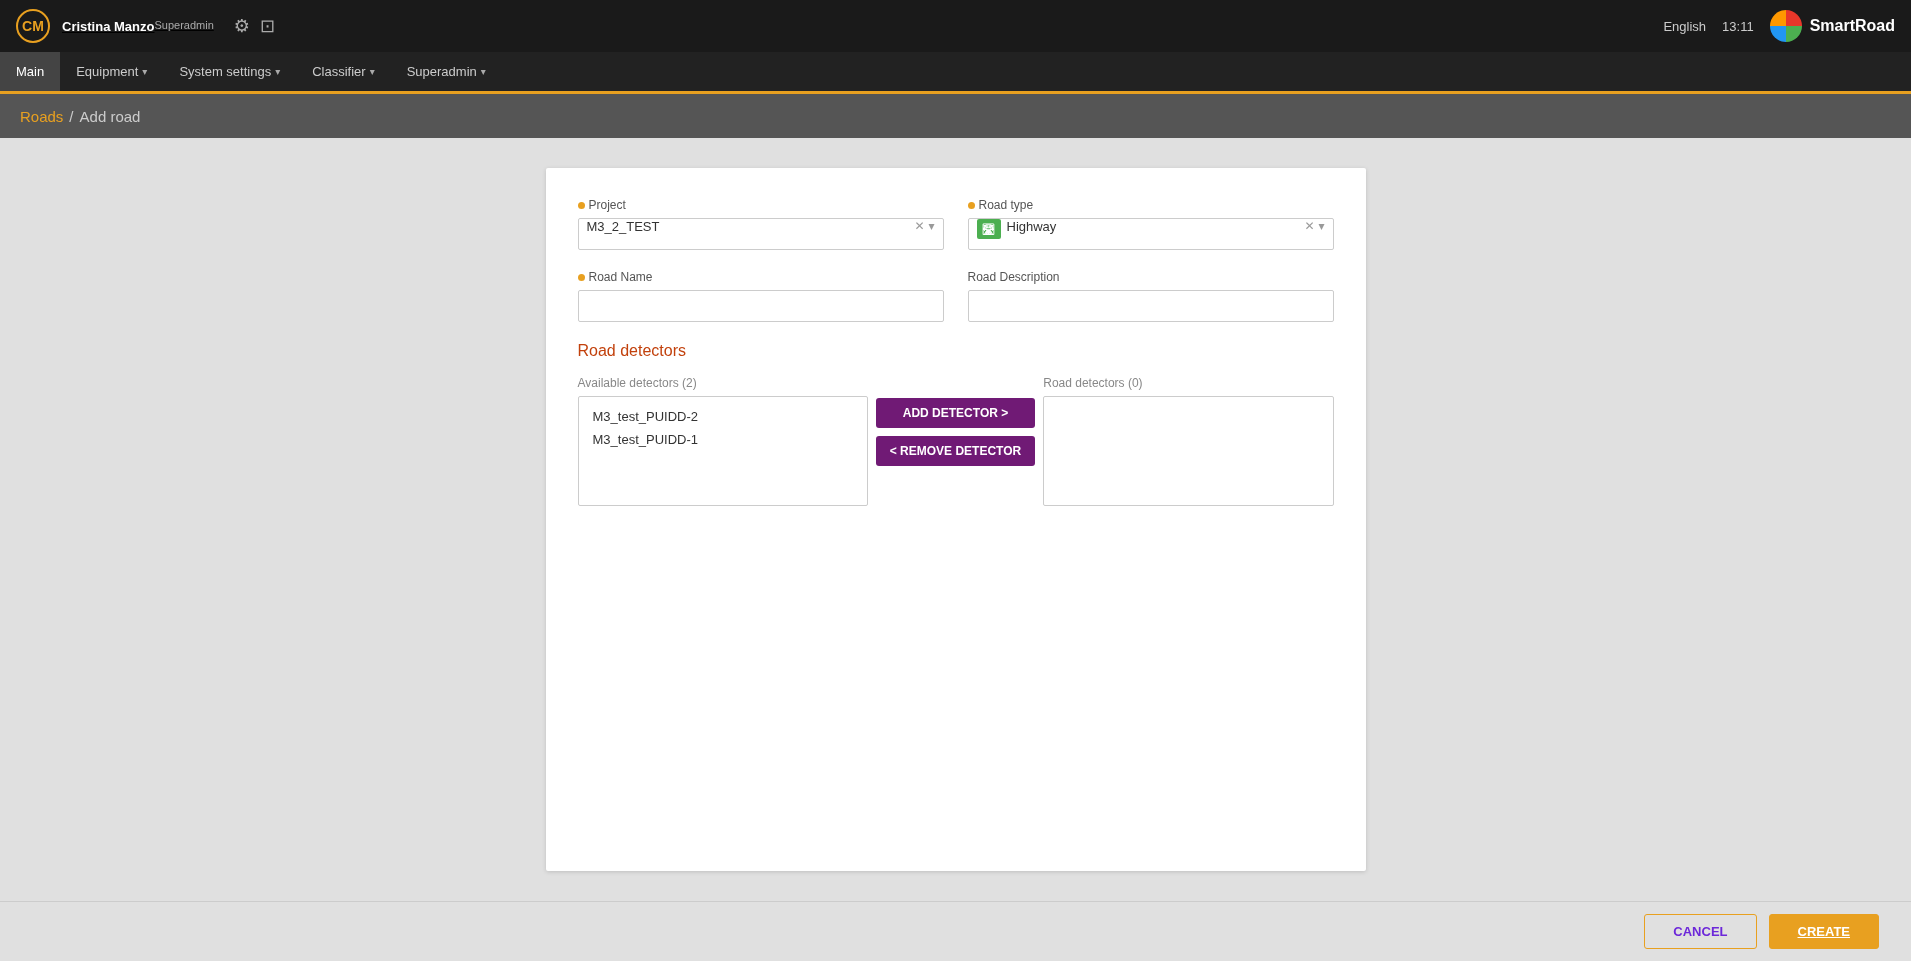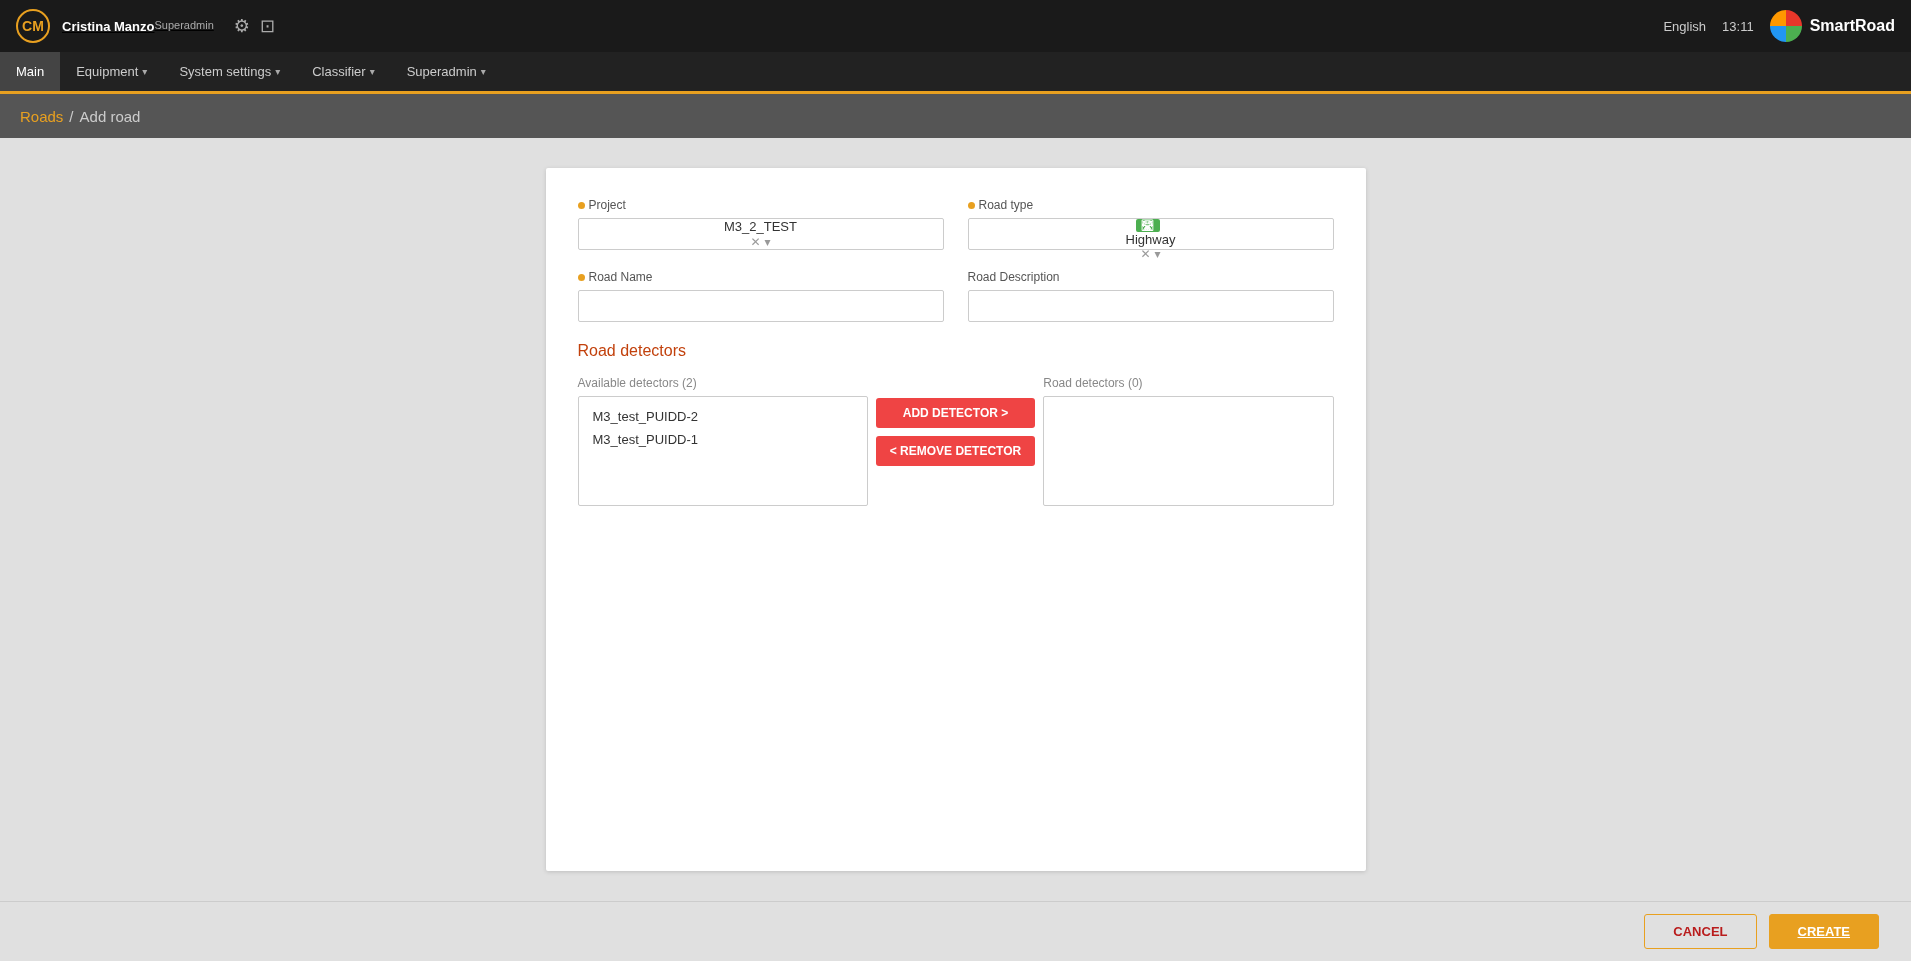--- a/index.html
+++ b/index.html
@@ -131,27 +131,26 @@
       justify-content: space-between;
       position: relative;
     }
     .field-input input {
       border: none; outline: none;
       width: 100%; height: 100%;
       font-size: 13px;
     }
     .select-wrapper {
       display: flex;
-      align-items: center;
+      align-items: flex-start;
       border: 1px solid #ccc;
       border-radius: 2px;
       height: 32px;
       padding: 0 8px;
       background: #fff;
-      flex-direction: column;
     }
     .select-value { flex: 1; font-size: 13px; color: #333; }
     .select-icons { display: flex; align-items: center; gap: 4px; }
     .select-clear { color: #999; cursor: pointer; font-size: 12px; }
     .select-chevron { color: #999; font-size: 12px; cursor: pointer; }
     .road-type-icon {
       width: 24px; height: 20px;
       background: #4caf50;
       display: inline-flex;
       align-items: center;
@@ -198,21 +197,21 @@
       border-radius: 2px;
     }
     .detector-buttons {
       display: flex;
       flex-direction: column;
       gap: 8px;
       justify-content: center;
       padding-top: 22px;
     }
     .btn-detector {
-      background: #ef4444;
+      background: #701a75;
       color: #fff;
       border: none;
       padding: 8px 14px;
       font-size: 12px;
       font-weight: bold;
       border-radius: 3px;
       cursor: pointer;
       white-space: nowrap;
     }
 
@@ -225,21 +224,21 @@
       border-top: 1px solid #ccc;
       display: flex;
       align-items: center;
       justify-content: flex-end;
       padding: 0 32px;
       gap: 12px;
     }
     .btn-cancel {
       background: transparent;
       border: 1px solid #e8a020;
-      color: #b91c1c;
+      color: #6d28d9;
       padding: 9px 28px;
       font-size: 13px;
       font-weight: bold;
       border-radius: 3px;
       cursor: pointer;
     }
     .btn-create {
       background: #e8a020;
       border: 1px solid #e8a020;
       color: #fff;

